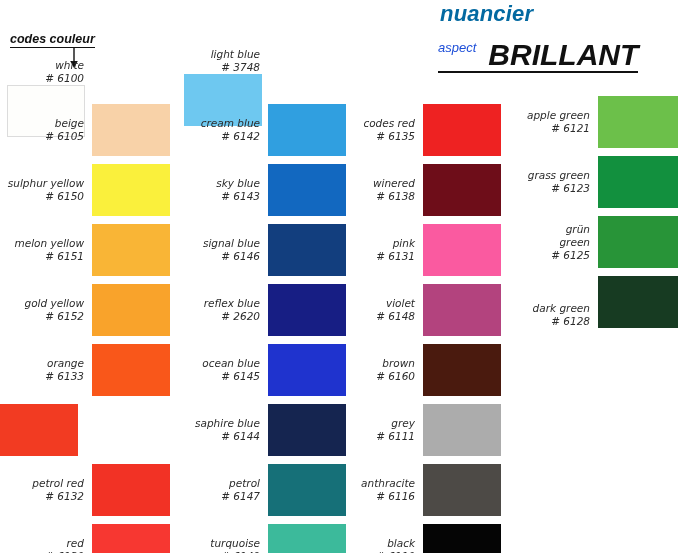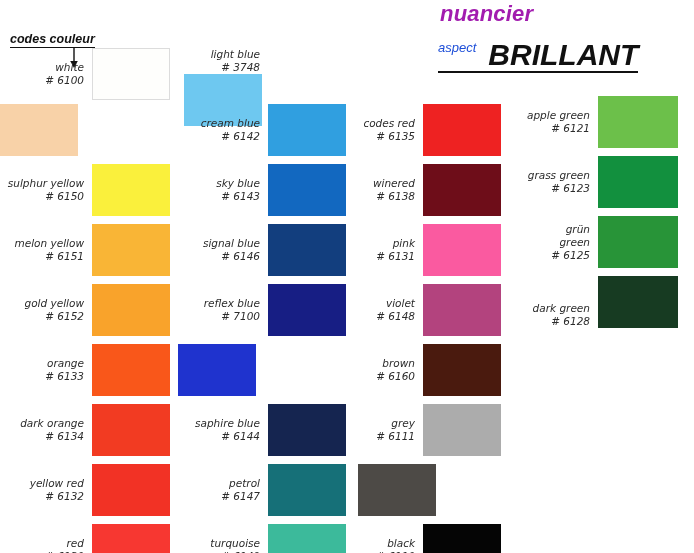--- a/index.html
+++ b/index.html
@@ -20,21 +20,21 @@
   
   #header-nuancier {
     position: absolute;
     left: 440px;
     top: 1px;
     font-family: "Liberation Sans", sans-serif;
     font-style: italic;
     font-weight: 700;
     font-size: 22px;
     letter-spacing: 0.2px;
-    color: #a21caf;
+    color: #0369a1;
   }
   #header-aspect-row {
     position: absolute;
     left: 438px;
     top: 40px;
     display: flex;
     align-items: flex-end;
     gap: 12px;
     border-bottom: 2px solid #111;
     padding-bottom: 1px;
@@ -150,28 +150,32 @@
 </div>
 
 <div id="header-nuancier">nuancier</div>
 
 <div id="header-aspect-row">
   <span id="header-aspect-label">aspect</span>
   <span id="header-aspect-value">BRILLANT</span>
 </div>
 
 <div class="column" id="column-1">
-    <div class="swatch-row" style="top: 48px;">
+    <div class="swatch-row" style="top: 59px; flex-direction: column;">
       <div class="swatch-label">
         <div>white</div>
         <div class="code"># 6100</div>
       </div>
       <div class="swatch-chip chip-white" style="background: rgb(254, 254, 252);"></div>
     </div>
     <div class="swatch-row" style="top: 104px;">
+      <div class="swatch-label">
+        <div>beige</div>
+        <div class="code"># 6105</div>
+      </div>
       <div class="swatch-chip" style="background: rgb(248, 210, 168);"></div>
     </div>
     <div class="swatch-row" style="top: 164px;">
       <div class="swatch-label">
         <div>sulphur yellow</div>
         <div class="code"># 6150</div>
       </div>
       <div class="swatch-chip" style="background: rgb(250, 240, 60);"></div>
     </div>
     <div class="swatch-row" style="top: 224px;">
@@ -189,29 +193,25 @@
       <div class="swatch-chip" style="background: rgb(249, 163, 43);"></div>
     </div>
     <div class="swatch-row" style="top: 344px;">
       <div class="swatch-label">
         <div>orange</div>
         <div class="code"># 6133</div>
       </div>
       <div class="swatch-chip" style="background: rgb(249, 87, 26);"></div>
     </div>
     <div class="swatch-row" style="top: 404px;">
-      <div class="swatch-label">
-        <div>dark orange</div>
-        <div class="code"># 6134</div>
-      </div>
       <div class="swatch-chip" style="background: rgb(242, 59, 34);"></div>
     </div>
     <div class="swatch-row" style="top: 464px;">
       <div class="swatch-label">
-        <div>yellow red</div>
+        <div>petrol red</div>
         <div class="code"># 6132</div>
       </div>
       <div class="swatch-chip" style="background: rgb(242, 50, 37);"></div>
     </div>
     <div class="swatch-row" style="top: 524px;">
       <div class="swatch-label">
         <div>red</div>
         <div class="code"># 6130</div>
       </div>
       <div class="swatch-chip" style="background: rgb(247, 55, 49);"></div>
@@ -242,25 +242,29 @@
     <div class="swatch-row" style="top: 224px;">
       <div class="swatch-label">
         <div>signal blue</div>
         <div class="code"># 6146</div>
       </div>
       <div class="swatch-chip" style="background: rgb(18, 62, 126);"></div>
     </div>
     <div class="swatch-row" style="top: 284px;">
       <div class="swatch-label">
         <div>reflex blue</div>
-        <div class="code"># 7100</div>
+        <div class="code"># 2620</div>
       </div>
       <div class="swatch-chip" style="background: rgb(23, 30, 132);"></div>
     </div>
     <div class="swatch-row" style="top: 344px;">
+      <div class="swatch-label">
+        <div>ocean blue</div>
+        <div class="code"># 6145</div>
+      </div>
       <div class="swatch-chip" style="background: rgb(31, 51, 206);"></div>
     </div>
     <div class="swatch-row" style="top: 404px;">
       <div class="swatch-label">
         <div>saphire blue</div>
         <div class="code"># 6144</div>
       </div>
       <div class="swatch-chip" style="background: rgb(21, 37, 80);"></div>
     </div>
     <div class="swatch-row" style="top: 464px;">
@@ -315,20 +319,24 @@
       <div class="swatch-chip" style="background: rgb(74, 26, 14);"></div>
     </div>
     <div class="swatch-row" style="top: 404px; justify-content: space-between;">
       <div class="swatch-label">
         <div>grey</div>
         <div class="code"># 6111</div>
       </div>
       <div class="swatch-chip" style="background: rgb(172, 172, 172);"></div>
     </div>
     <div class="swatch-row" style="top: 464px;">
+      <div class="swatch-label">
+        <div>anthracite</div>
+        <div class="code"># 6116</div>
+      </div>
       <div class="swatch-chip" style="background: rgb(77, 74, 70);"></div>
     </div>
     <div class="swatch-row" style="top: 524px;">
       <div class="swatch-label">
         <div>black</div>
         <div class="code"># 6110</div>
       </div>
       <div class="swatch-chip" style="background: rgb(5, 5, 5);"></div>
     </div>
   </div>

